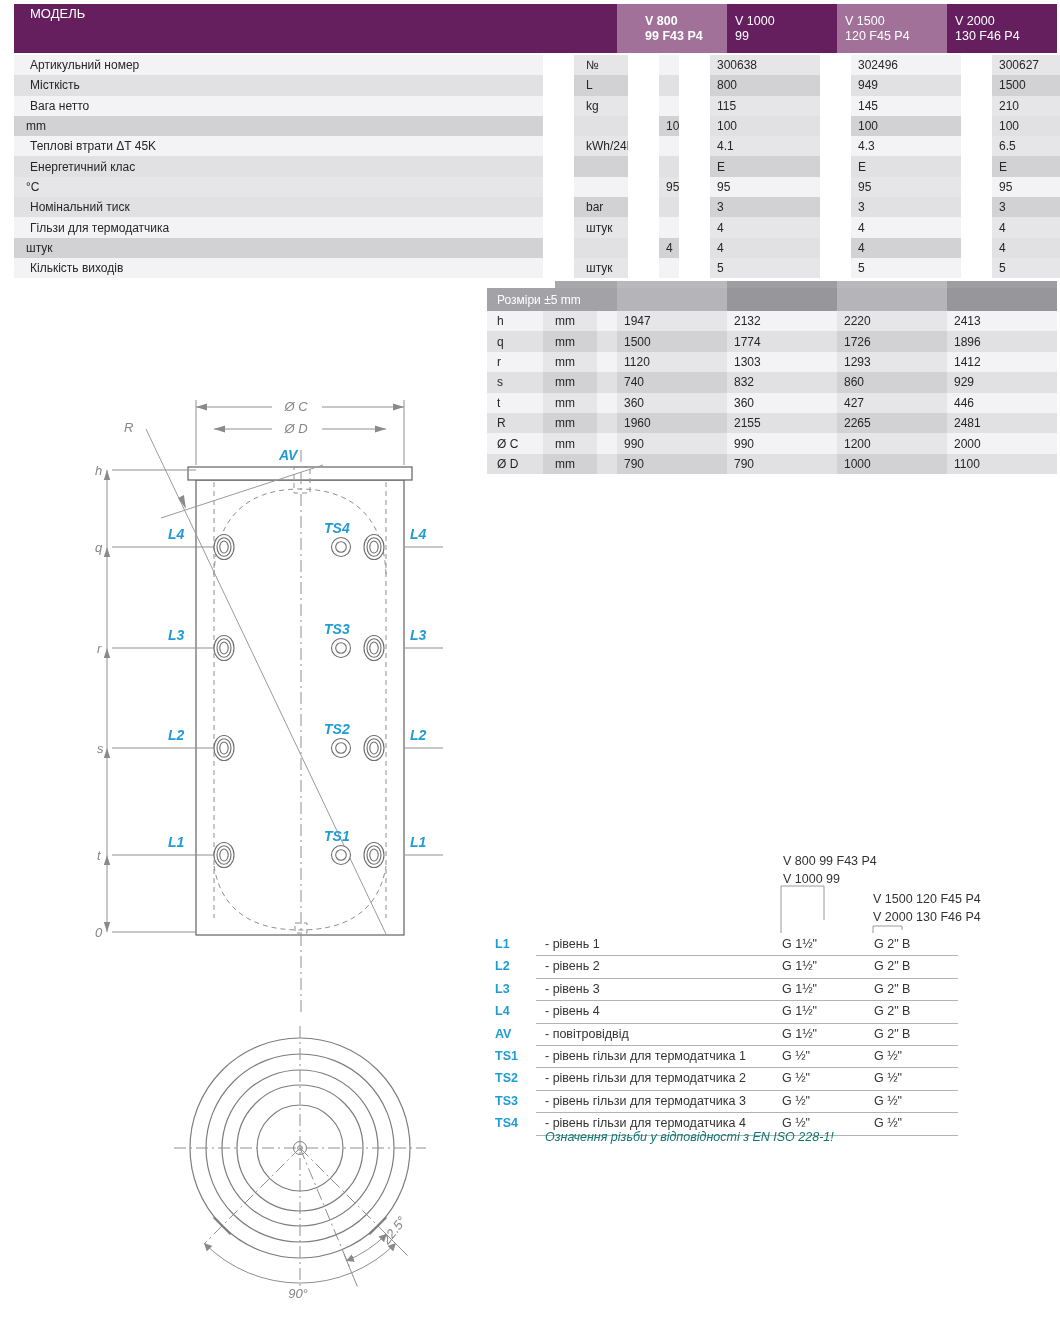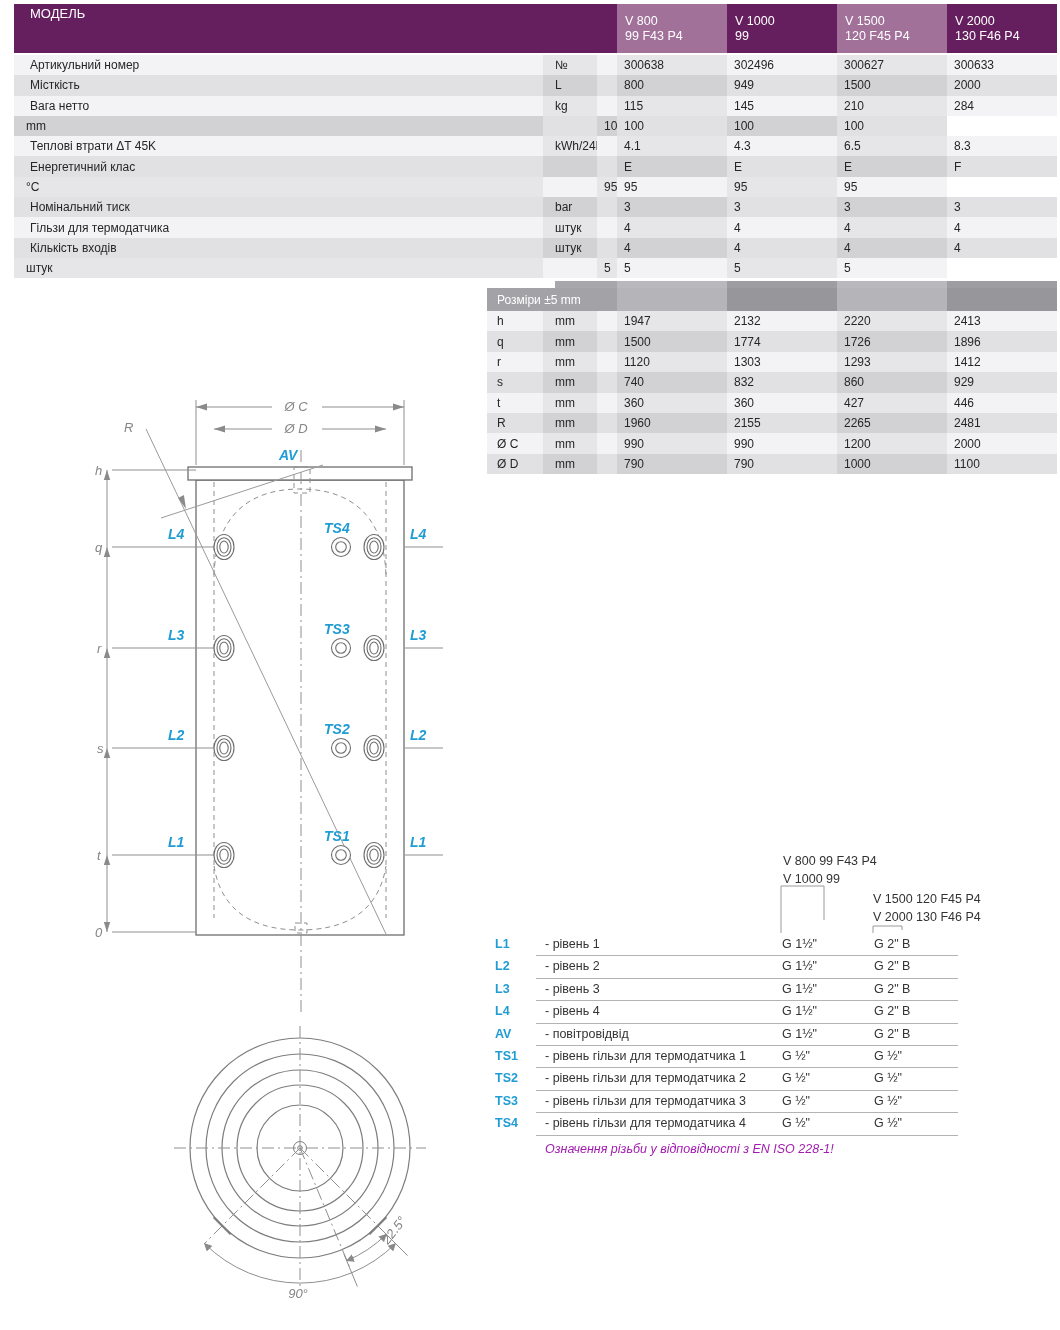--- a/index.html
+++ b/index.html
@@ -5,25 +5,25 @@
   html,body{margin:0;padding:0;background:#fff;}
   body{font-family:"Liberation Sans", sans-serif;}
   .page{position:relative;width:1060px;height:1330px;background:#fff;overflow:hidden;}
 
   
   .hdr{position:absolute;left:14px;top:4px;width:1043px;height:49px;background:#661f5e;}
   .hdr .lightcol{position:absolute;top:0;height:49px;width:110px;background:#a1719a;}
   .hdr .lc1{left:603px;} .hdr .lc2{left:823px;}
   .hdr .htext{position:absolute;color:#fff;font-size:12.5px;line-height:15px;}
   .hdr .model{left:16px;top:2px;font-size:13px;}
-  .hdr .h1{left:611px;top:10px;} .hdr .h2{left:721px;top:10px;}
+  .hdr .h1{left:631px;top:10px;font-weight:bold;} .hdr .h2{left:721px;top:10px;}
   .hdr .h3{left:831px;top:10px;} .hdr .h4{left:941px;top:10px;}
 
   .spec-rows{position:absolute;left:14px;top:55px;width:1043px;}
-  .srow{display:grid;grid-template-columns:529px 54px 20px 110px 110px 110px 110px;height:20.3px;}
+  .srow{display:grid;grid-template-columns:529px 54px 20px 110px 110px 110px 110px;height:20.3px;gap:31px;}
   .srow:nth-child(odd){--b:#f3f3f5;--t:#e6e6e8;}
   .srow:nth-child(even){--b:#e1e1e3;--t:#d2d2d4;}
   .srow .c{background:var(--b);display:flex;align-items:center;font-size:12px;color:#262626;white-space:nowrap;overflow:hidden;}
   .srow .tint{background:var(--t);}
   .srow .label{padding-left:16px;}
   .srow .unit{padding-left:12px;}
   .srow .val{padding-left:7px;}
 
   
   .dims{position:absolute;left:487px;top:281px;width:570px;}
@@ -52,21 +52,21 @@
   .conn .g1{left:296px;top:2px;} .conn .g2{left:386px;top:40px;}
   .conn .brackets{position:absolute;left:290px;top:30px;}
   .conn-rows{position:absolute;left:0;top:84px;width:573px;}
   .crow{position:relative;height:22.4px;}
   .crow .sep{position:absolute;left:49px;width:422px;bottom:0;border-bottom:1px solid #b3b3b3;}
   .crow span{position:absolute;top:3px;white-space:nowrap;}
   .crow .cid{left:8px;color:#1f9cd3;font-weight:bold;}
   .crow .cdesc{left:58px;}
   .crow .cg1{left:295px;}
   .crow .cg2{left:387px;}
-  .conn .foot{position:absolute;left:58px;top:292px;font-style:italic;color:#a21caf;font-size:12.5px;white-space:nowrap;}
+  .conn .foot{position:absolute;left:58px;top:280px;font-style:italic;color:#0f766e;font-size:12.5px;white-space:nowrap;}
 
   
   .drawing{position:absolute;left:0;top:0;width:1060px;height:1330px;pointer-events:none;}
   .dimtxt{font-style:italic;font-size:13px;fill:#858585;}
   .cyantxt{font-style:italic;font-weight:bold;font-size:14px;fill:#1f9cd3;}
 </style>
 </head>
 <body>
 
 <div class="page">
@@ -168,29 +168,29 @@
       <div class="srow">
       <div class="c label">Гільзи для термодатчика</div>
       <div class="c unit tint">штук</div>
       <div class="c gap"></div>
       <div class="c val tint">4</div>
       <div class="c val">4</div>
       <div class="c val tint">4</div>
       <div class="c val">4</div>
     </div>
       <div class="srow">
-      <div class="c label">Кількість входів</div>
       <div class="c unit tint">штук</div>
       <div class="c gap"></div>
       <div class="c val tint">4</div>
       <div class="c val">4</div>
       <div class="c val tint">4</div>
       <div class="c val">4</div>
     </div>
       <div class="srow">
+      <div class="c label">Кількість виходів</div>
       <div class="c unit tint">штук</div>
       <div class="c gap"></div>
       <div class="c val tint">5</div>
       <div class="c val">5</div>
       <div class="c val tint">5</div>
       <div class="c val">5</div>
     </div>
     </div>
 
   <div class="dims">

